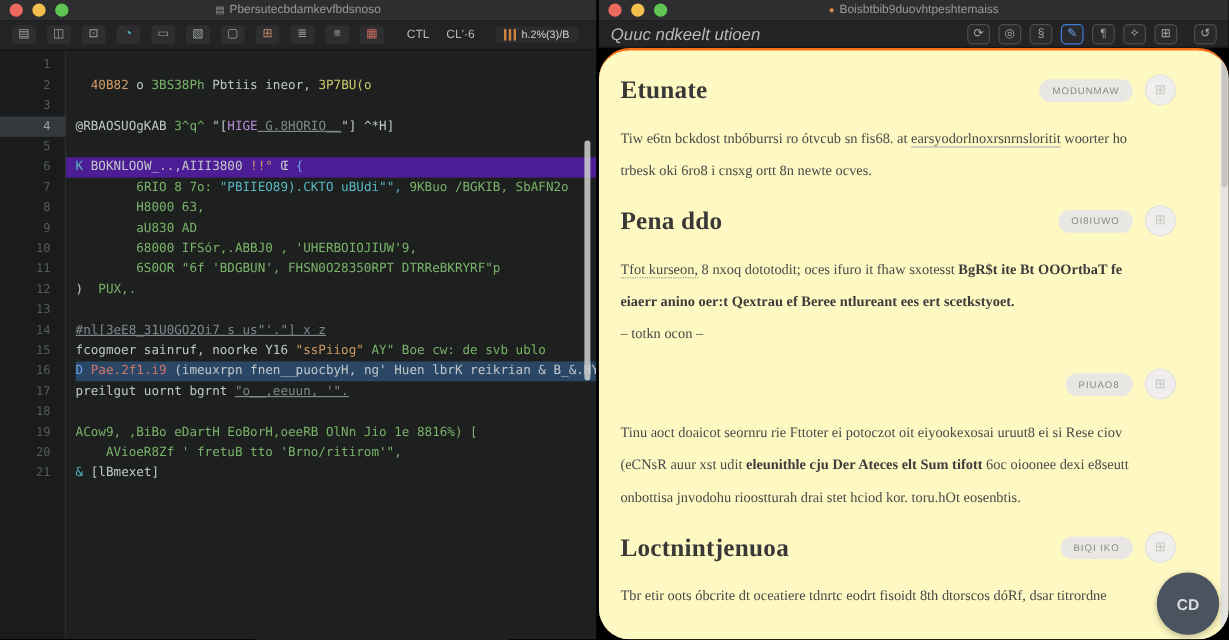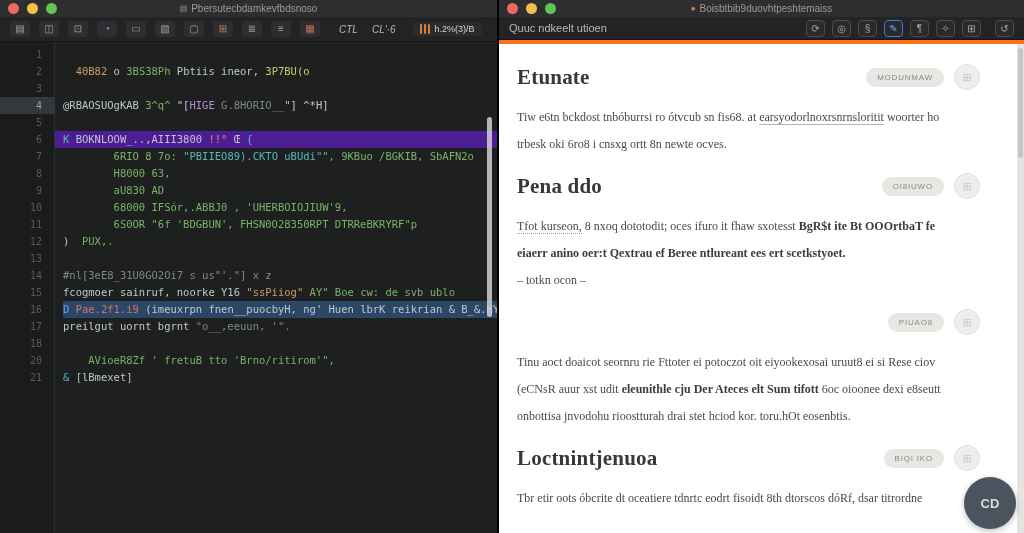--- a/index.html
+++ b/index.html
@@ -38,37 +38,37 @@
   .rows{position:relative;padding-top:4px;}
   .crow{display:flex;height:17px;line-height:17px;}
   .ln{width:55px;flex-shrink:0;text-align:right;padding-right:13px;color:#565b59;
       font-size:10px;}
   .lnhl{background:#34383c;color:#9fa4a2;}
   .cline{flex:1;white-space:pre;overflow:hidden;padding-left:8px;color:#c0c6c9;}
   .rowhl{background:#4c1d95;}
   .selwrap{background:#2b4766;border-radius:2px;display:inline-block;}
   .tk-o{color:#d19a66;} .tk-g{color:#79b26a;} .tk-t{color:#56b6c2;}
   .tk-p{color:#b48cd9;} .tk-y{color:#cdc96b;} .tk-w{color:#c0c6c9;}
-  .tk-d{color:#80868b;} .tk-b{color:#6aa1e8;} .tk-r{color:#d0756a;}
+  .tk-d{color:#80868b;text-decoration:underline;} .tk-b{color:#6aa1e8;} .tk-r{color:#d0756a;}
   .escroll{position:absolute;right:5px;top:75px;width:5px;height:200px;
            background:#cfd2d1;border-radius:3px;opacity:.85;}
   
   .rtoolbar{height:23px;background:#242426;display:flex;align-items:center;
             padding:0 10px;flex-shrink:0;border-bottom:1px solid #161617;}
-  .rtlabel{color:#b8b8b8;font-size:11px;flex:1;}
+  .rtlabel{color:#b8b8b8;font-size:14px;flex:1;font-style:italic;}
   .ricons{display:flex;gap:7px;align-items:center;}
   .rbtn{width:19px;height:17px;border:1px solid #4c4c4e;border-radius:4px;
         color:#a7a7a9;font-size:10px;line-height:15px;text-align:center;
         background:#2a2a2c;}
   .rbtn.active{border:1.5px solid #3f7bd9;color:#6ea3ef;}
   .rbtn.detached{margin-left:7px;}
   
-  .content{flex:1;background:#ffffff;position:relative;overflow:hidden;
-           border-top:4px solid #f97316;
-           font-family:"Liberation Serif",serif;color:#4a4a48;}
+  .content{flex:1;background:#fef9c3;position:relative;overflow:hidden;
+           border-top:2px solid #f97316;
+           font-family:"Liberation Serif",serif;color:#4a4a48;border-radius:26px;}
   .docpad{padding:20px 44px 0 18px;}
   .shead{display:flex;align-items:center;margin-bottom:14px;}
   .h2{font-size:21px;font-weight:bold;color:#3a3836;letter-spacing:.2px;}
   .pill{margin-left:auto;background:#e9e7e4;color:#8a8884;font-family:"Liberation Sans",sans-serif;
         font-size:8px;letter-spacing:.8px;padding:5px 11px;border-radius:10px;}
   .circbtn{width:26px;height:26px;border-radius:50%;background:#f0eeec;
            border:1px solid #e2e0dd;color:#c9c7c4;font-size:11px;line-height:24px;
            text-align:center;margin-left:10px;flex-shrink:0;}
   .dline{font-size:12px;line-height:27px;white-space:nowrap;overflow:hidden;}
   .p{} 
@@ -113,21 +113,21 @@
           <div class="tbtn">⊡</div>
           <div class="tbtn" style="color: rgb(79, 184, 198);">◔</div>
           <div class="tbtn">▭</div>
           <div class="tbtn">▧</div>
           <div class="tbtn">▢</div>
           <div class="tbtn" style="color: rgb(192, 138, 106);">⊞</div>
           <div class="tbtn">≣</div>
           <div class="tbtn">≡</div>
           <div class="tbtn" style="color: rgb(201, 106, 95);">▦</div>
         </div>
-      <div style="display:flex;gap:10px;margin-left:8px;font-style:italic;">
+      <div style="display:flex;gap:10px;margin-left:8px;">
           <span class="ttext">CTL</span>
           <span class="ttext">CL'·6</span>
         </div>
       <div class="activity">
         <div class="abars">
           <div class="abar"></div>
             <div class="abar"></div>
             <div class="abar"></div>
         </div>
         <span class="alabel">h.2%(3)/B</span>
@@ -201,20 +201,24 @@
             <span class="ln">16</span>
             <div class="cline"><span class="selwrap"><span class="tk-b">D </span><span class="tk-r">Pae.2f1.i9</span><span class="tk-w"> (imeuxrpn fnen__puocbyH, ng' Huen lbrK reikrian &amp; B_&amp;.HYBWK</span></span></div>
           </div>
           <div class="crow">
             <span class="ln">17</span>
             <div class="cline"><span class="tk-w">preilgut uornt bgrnt </span><span class="tk-d">"o__,eeuun, '".</span></div>
           </div>
           <div class="crow">
             <span class="ln">18</span>
             <div class="cline"></div>
+          </div>
+          <div class="crow">
+            <span class="ln">19</span>
+            <div class="cline"><span class="tk-g">ACow9, ,BiBo eDartH EoBorH,oeeRB OlNn Jio 1e 8816%) [</span></div>
           </div>
           <div class="crow">
             <span class="ln">20</span>
             <div class="cline"><span class="tk-g">    AVioeR8Zf ' fretuB tto 'Brno/ritirom'",</span></div>
           </div>
           <div class="crow">
             <span class="ln">21</span>
             <div class="cline"><span class="tk-t">&amp; </span><span class="tk-w">[lBmexet]</span></div>
           </div>
         </div>

